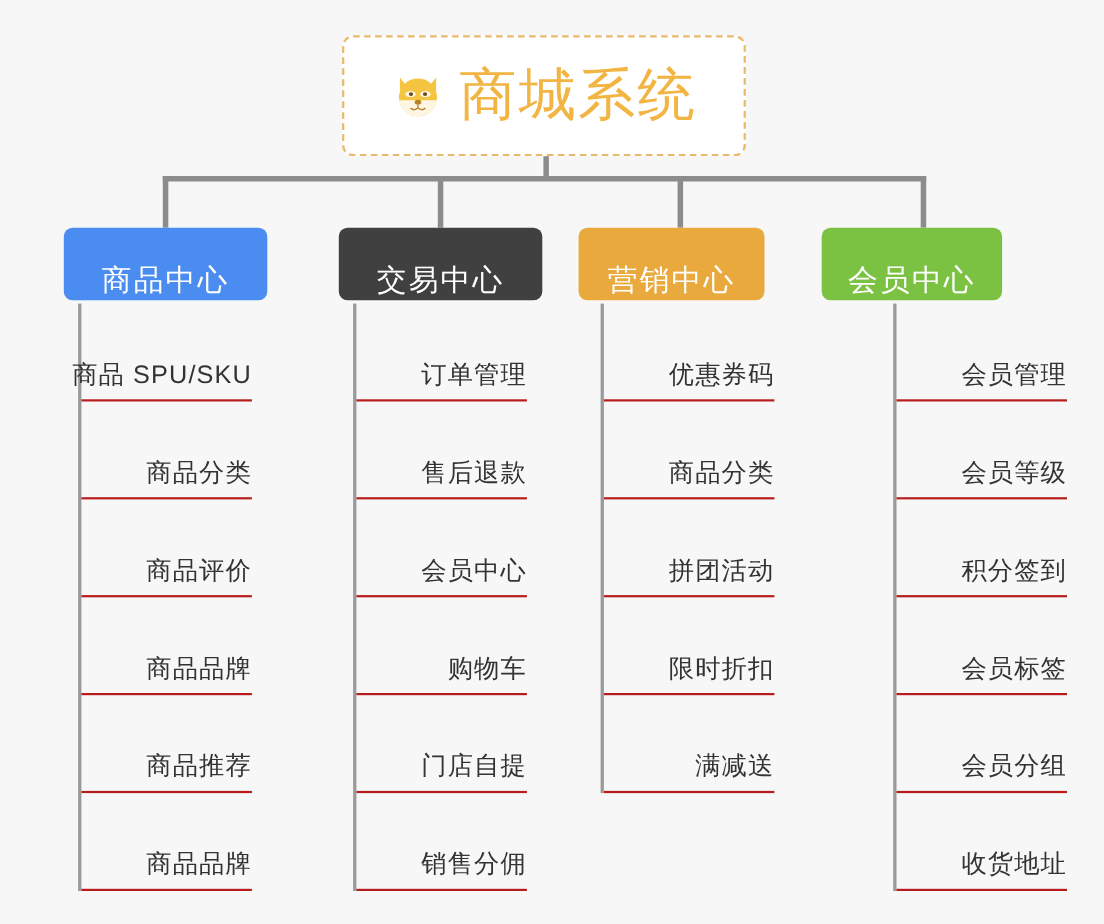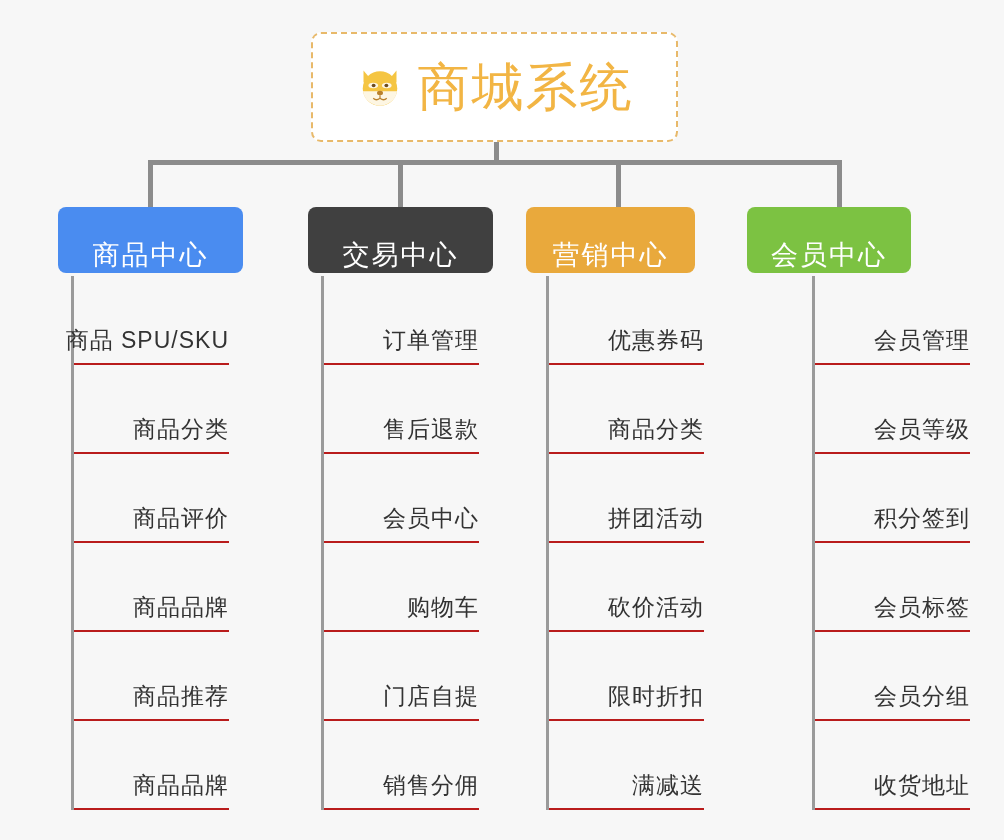--- a/index.html
+++ b/index.html
@@ -186,23 +186,20 @@
       <div class="leaf-item">
         <span class="leaf-label">优惠券码</span>
       </div>
       <div class="leaf-item">
         <span class="leaf-label">商品分类</span>
       </div>
       <div class="leaf-item">
         <span class="leaf-label">拼团活动</span>
       </div>
       <div class="leaf-item">
-        <span class="leaf-label">砍价活动</span>
-      </div>
-      <div class="leaf-item">
         <span class="leaf-label">限时折扣</span>
       </div>
       <div class="leaf-item">
         <span class="leaf-label">满减送</span>
       </div>
     </div>
   <div class="leaf-col" style="left:788px; width:158px;margin-left:24px;">
       <div class="leaf-item">
         <span class="leaf-label">会员管理</span>
       </div>

